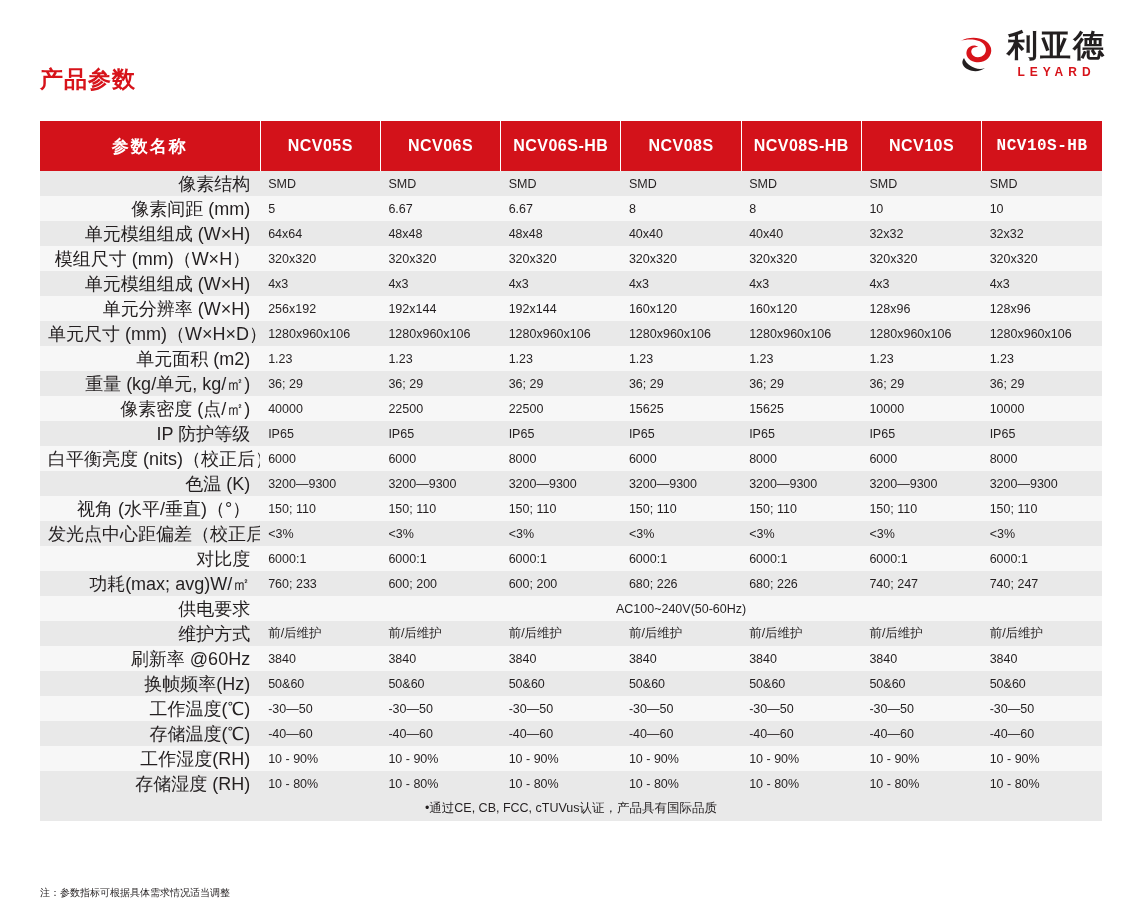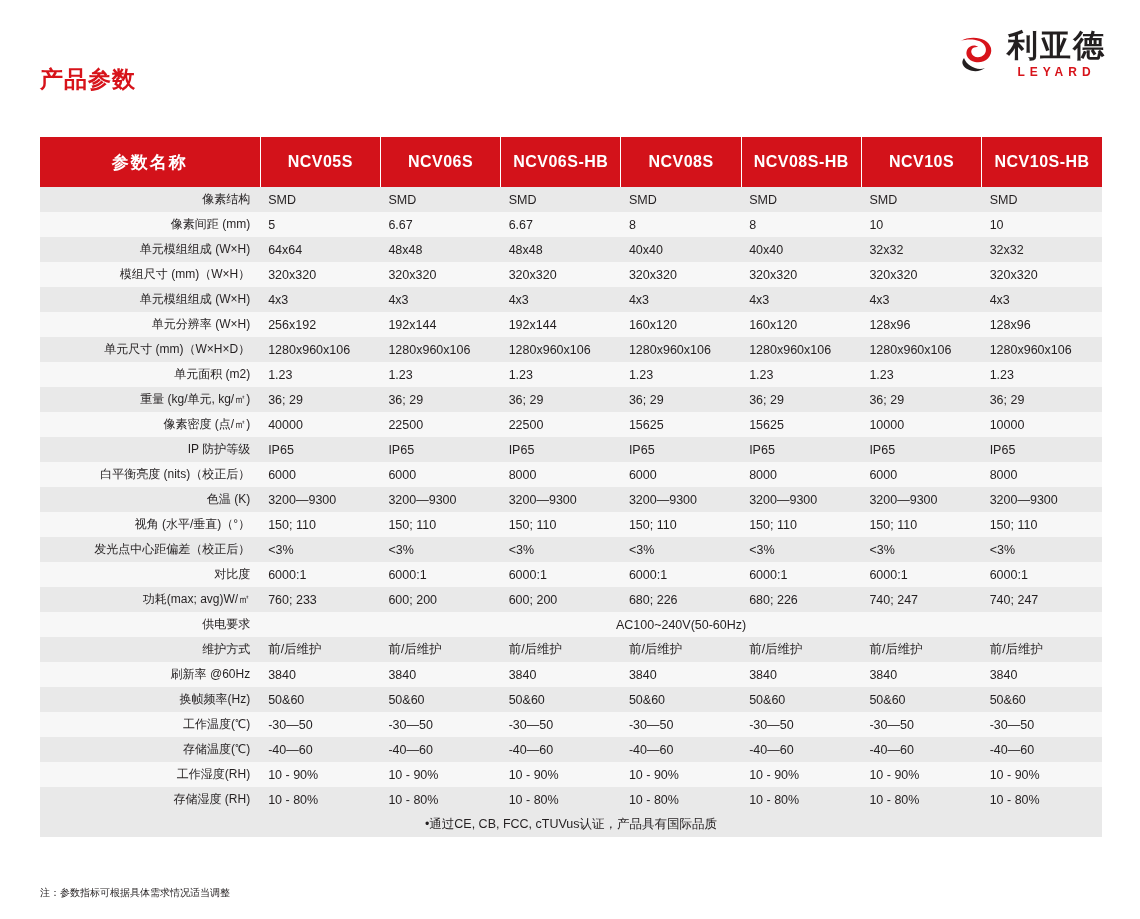--- a/index.html
+++ b/index.html
@@ -73,54 +73,54 @@
     position: absolute;
     left: 40px;
     top: 121px;
     width: 1062px;
   }
   table.spec {
     border-collapse: collapse;
     width: 1062px;
     table-layout: fixed;
     font-size: 12.5px;
-    margin-top: 16px;
   }
   table.spec thead th {
     background: #d3121a;
     color: #ffffff;
     font-size: 16px;
     font-weight: bold;
     height: 48px;
     text-align: center;
     border-right: 1px solid #ffffff;
     letter-spacing: 0.5px;
   }
   table.spec thead th:last-child {
     border-right: none;
+    font-family: Liberation Mono, monospace;
   }
   table.spec thead th.name-col {
     font-size: 17px;
     letter-spacing: 2px;
   }
   col.c0 { width: 220px; }
   col.cN { width: 120.2px; }
   table.spec tbody td {
     height: 25px;
     padding: 0 8px;
     vertical-align: middle;
     white-space: nowrap;
     overflow: hidden;
     color: #231f20;
     font-size: 12.5px;
   }
   table.spec tbody td.lbl {
     text-align: right;
     padding-right: 10px;
-    font-size: 12px;
+    font-size: 18px;
   }
   tr.odd td { background: #e9e9e9; }
   tr.even td { background: #f7f7f7; }
   td.center-span {
     text-align: center;
   }
   .cert-row td {
     background: #e9e9e9;
     text-align: center;
     height: 40px;

